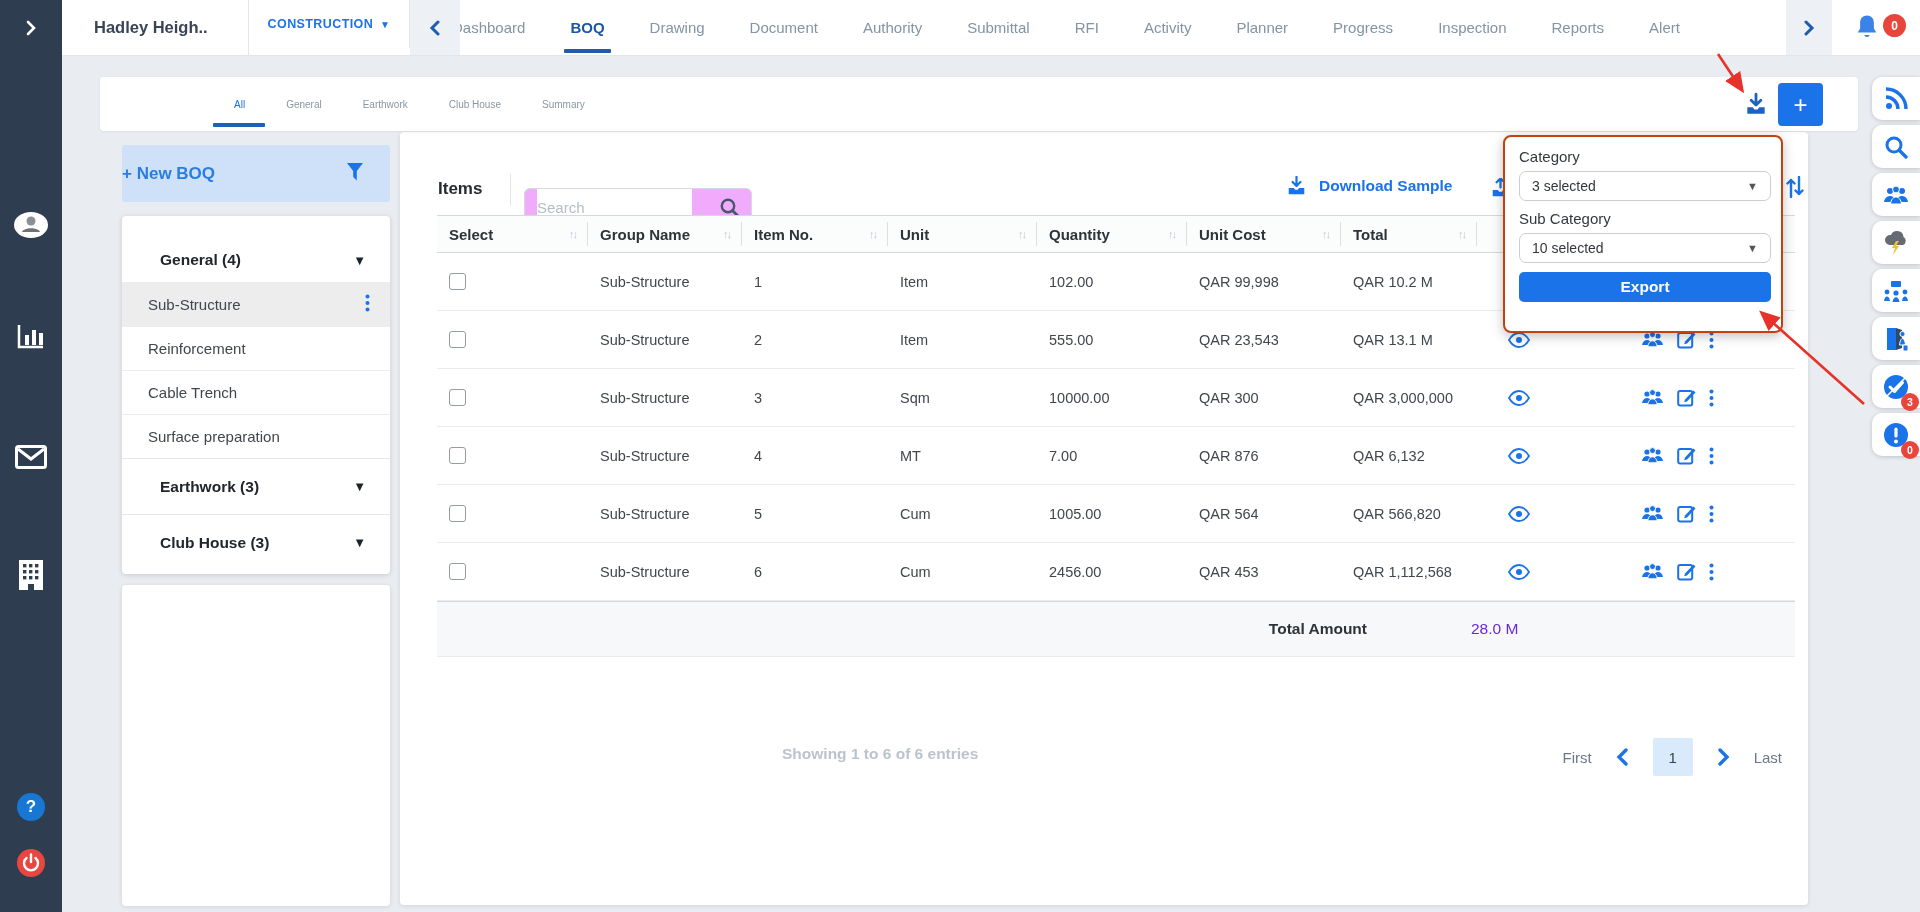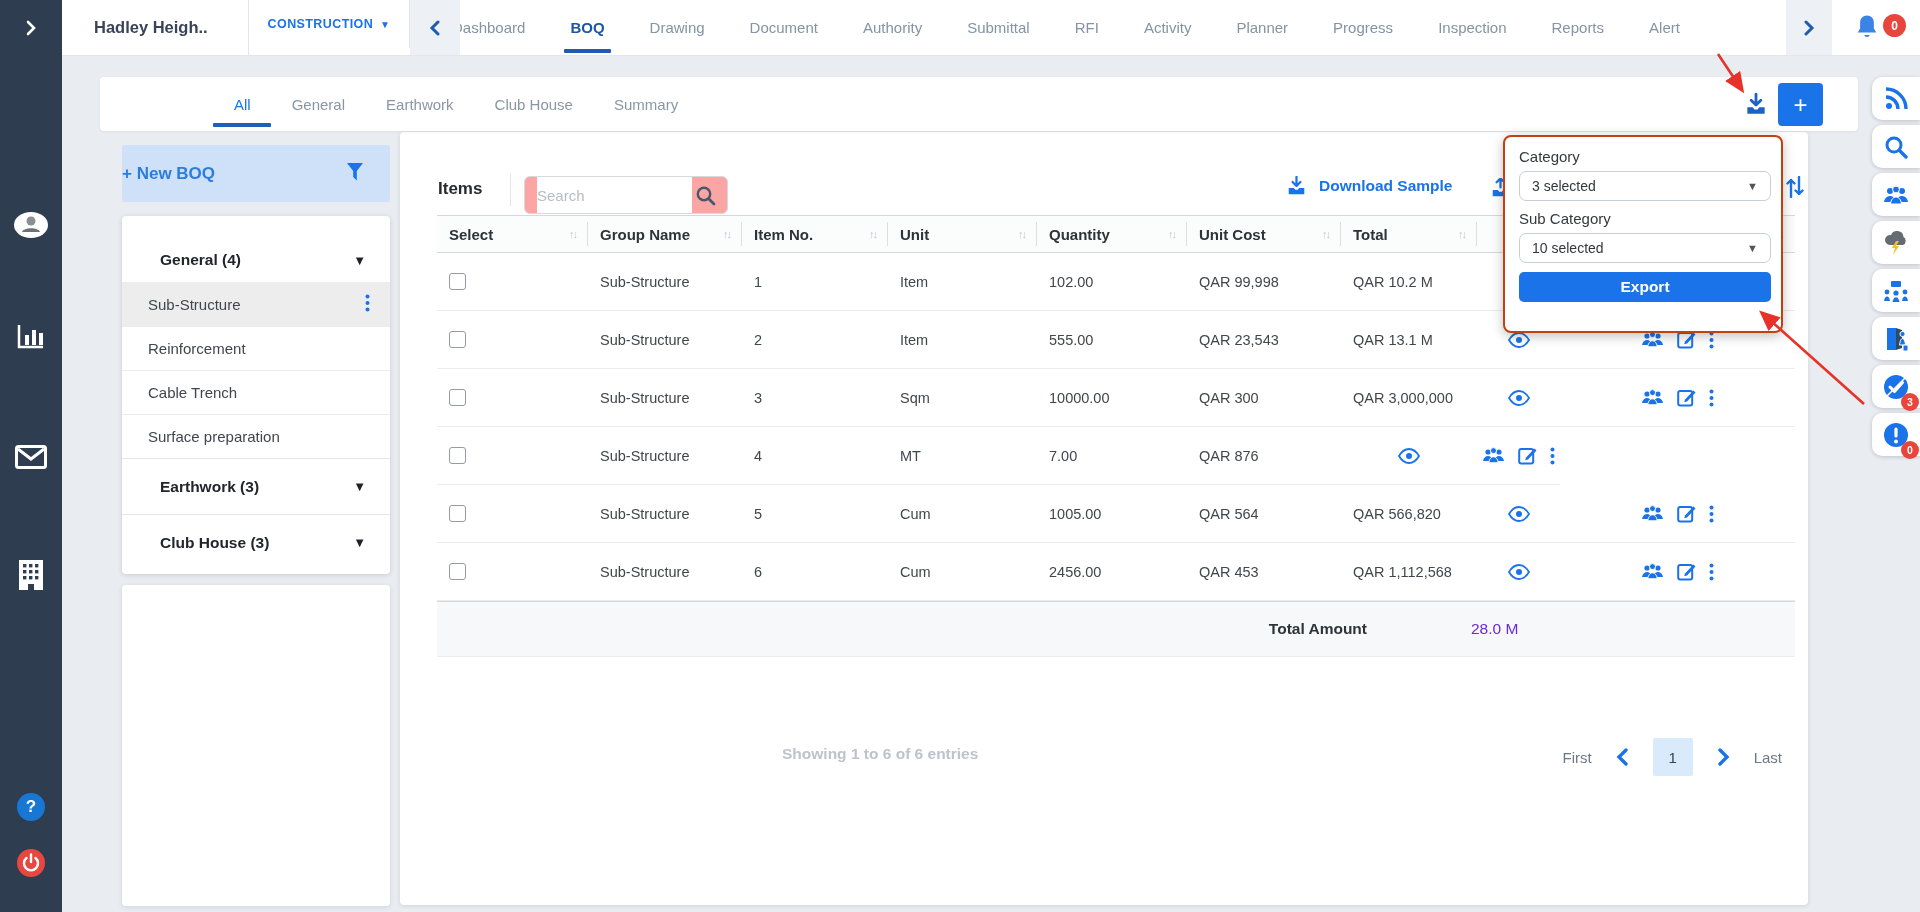--- a/index.html
+++ b/index.html
@@ -22,21 +22,21 @@
   .strip-right { left:1724px; width:46px; }
   .nav-tabs { position:absolute; left:390px; top:0; height:55px; display:flex; gap:45px; align-items:center; z-index:4; }
   .nav-tab { font-size:15px; color:#8494a2; position:relative; height:55px; display:flex; align-items:center; white-space:nowrap; cursor:pointer; }
   .nav-tab.active { color:#1b55a5; font-weight:bold; }
   .nav-tab.active::after { content:""; position:absolute; left:-6px; right:-6px; bottom:2px; height:4px; background:#1d5cb0; border-radius:1px; }
   .bell-wrap { position:absolute; left:1790px; top:13px; width:64px; height:32px; }
 
   
   .tabband { position:absolute; left:100px; top:77px; width:1758px; height:54px; background:#fff; border-radius:4px; box-shadow:0 1px 3px rgba(0,0,0,.06); z-index:5; }
   .ctabs { position:absolute; left:134px; top:0; height:54px; display:flex; gap:41px; }
-  .ctab { position:relative; height:54px; display:flex; align-items:center; font-size:15px; color:#8a96a3; white-space:nowrap; cursor:pointer; }
+  .ctab { position:relative; height:54px; display:flex; align-items:center; font-size:10px; color:#8a96a3; white-space:nowrap; cursor:pointer; }
   .ctab.active { color:#1a73e8; }
   .ctab.active::after { content:""; position:absolute; left:-21px; right:-20px; bottom:4px; height:4px; background:#1e5fb8; border-radius:1px; }
   .band-dl { position:absolute; left:1637px; top:8px; width:38px; height:38px; display:flex; align-items:center; justify-content:center; cursor:pointer; }
   .plus-btn { position:absolute; left:1678px; top:6px; width:45px; height:43px; background:#1a73e8; border-radius:4px; color:#fff; font-size:24px; display:flex; align-items:center; justify-content:center; border:none; cursor:pointer; }
 
   
   .newboq-btn { position:absolute; left:122px; top:145px; width:268px; height:57px; background:#cfe1f8; border-radius:3px; display:flex; align-items:center; cursor:pointer; z-index:4; }
   .newboq-label { color:#2a7de1; font-size:17px; font-weight:600; flex:1; }
   .newboq-filter { margin-right:26px; }
   .listcard { position:absolute; left:122px; top:216px; width:268px; height:358px; background:#fff; border-radius:4px; box-shadow:0 1px 5px rgba(30,30,30,.16); z-index:4; }
@@ -46,21 +46,21 @@
   .cat-item { height:44px; display:flex; align-items:center; padding:0 20px 0 26px; font-size:15px; color:#41464d; border-top:1px solid #ececec; cursor:pointer; }
   .cat-item.selected { background:#ededee; }
   .cat-item .vdots { margin-left:auto; }
   .g2, .g3 { height:56px; border-top:1px solid #e6e6e6; }
   .emptycard { position:absolute; left:122px; top:585px; width:268px; height:321px; background:#fff; border-radius:4px; box-shadow:0 1px 5px rgba(30,30,30,.12); z-index:3; }
 
   
   .itemscard { position:absolute; left:400px; top:132px; width:1408px; height:773px; background:#fff; border-radius:4px; box-shadow:0 1px 4px rgba(30,30,30,.13); z-index:4; }
   .items-title { position:absolute; left:38px; top:47px; font-size:17px; font-weight:bold; color:#272b31; }
   .items-sep { position:absolute; left:110px; top:42px; width:1px; height:32px; background:#e3e6e9; }
-  .search-box { position:absolute; left:124px; top:44px; width:204px; height:38px; border:1px solid #d6dade; border-radius:6px; background:#fca5a5; }
+  .search-box { position:absolute; left:124px; top:56px; width:228px; height:38px; border:1px solid #d6dade; border-radius:6px; background:#f0abfc; }
   .search-box input { position:absolute; left:12px; top:0; width:155px; height:36px; border:none; outline:none; font-size:15px; color:#41464d; font-family:"Liberation Sans",sans-serif; }
   .search-box input::placeholder { color:#b6bdc5; }
   .search-ico { position:absolute; right:10px; top:8px; cursor:pointer; }
   .dl-sample { position:absolute; left:886px; top:44px; display:flex; align-items:center; gap:12px; color:#1a73e8; font-size:15.5px; font-weight:600; cursor:pointer;justify-content:space-between; }
   .ul-ico { position:absolute; left:1090px; top:46px; cursor:pointer; }
   .transfer-ico { position:absolute; left:1386px; top:44px; cursor:pointer; }
 
   .tbl { position:absolute; left:37px; top:83px; width:1358px; }
   .trow { display:grid; grid-template-columns:151px 154px 146px 149px 150px 154px 136px 83px 235px; }
   .th { height:38px; background:#fbfcfc; border-top:1px solid #d5d9dd; border-bottom:1px solid #d5d9dd; display:flex; align-items:center; justify-content:space-between; padding:0 12px; font-size:15px; font-weight:bold; color:#2e3338; position:relative; }
@@ -508,20 +508,21 @@
 
         <div class="trow">
           <div class="td">
             <span class="cbox"></span>
           </div>
           <div class="td">Sub-Structure</div>
           <div class="td">4</div>
           <div class="td">MT</div>
           <div class="td">7.00</div>
           <div class="td">QAR 876</div>
+          <div class="td">QAR 6,132</div>
           <div class="td center">
             <span class="act">
               <svg width="22" height="16" viewBox="0 0 22 16">
                 <path d="M1 8C4 2.8 7.6 1 11 1s7 1.8 10 7c-3 5.2-6.6 7-10 7S4 13.2 1 8z" fill="none" stroke="#1a73e8" stroke-width="1.8"></path>
                 <circle cx="11" cy="8" r="3" fill="#1a73e8"></circle>
               </svg>
             </span>
           </div>
           <div class="td" style="justify-content:center;">
             <span class="actions">

